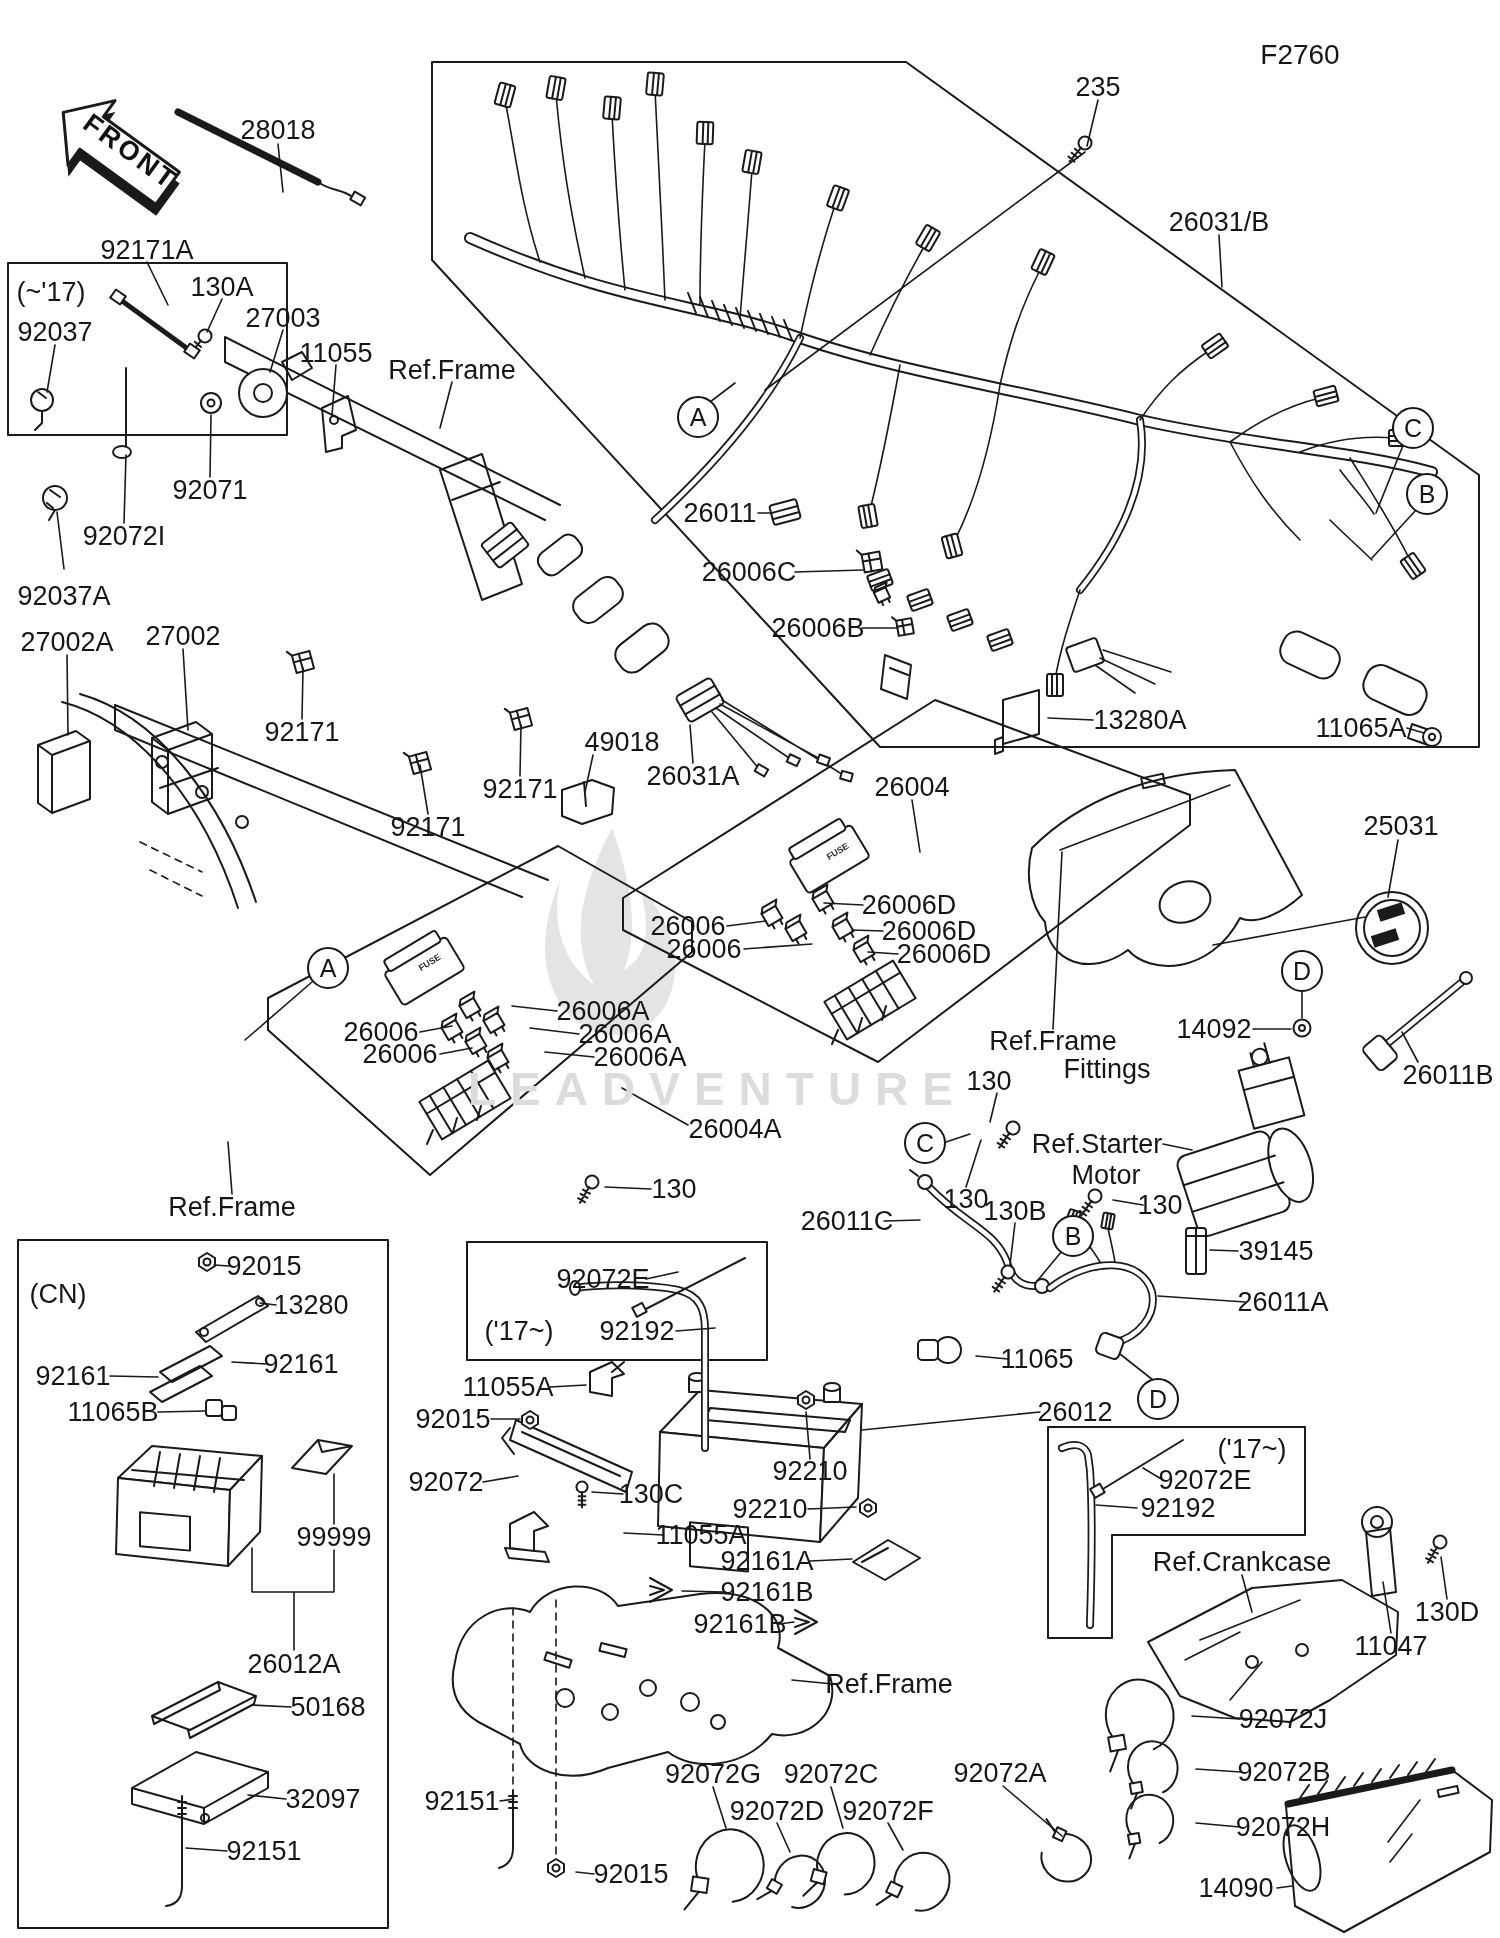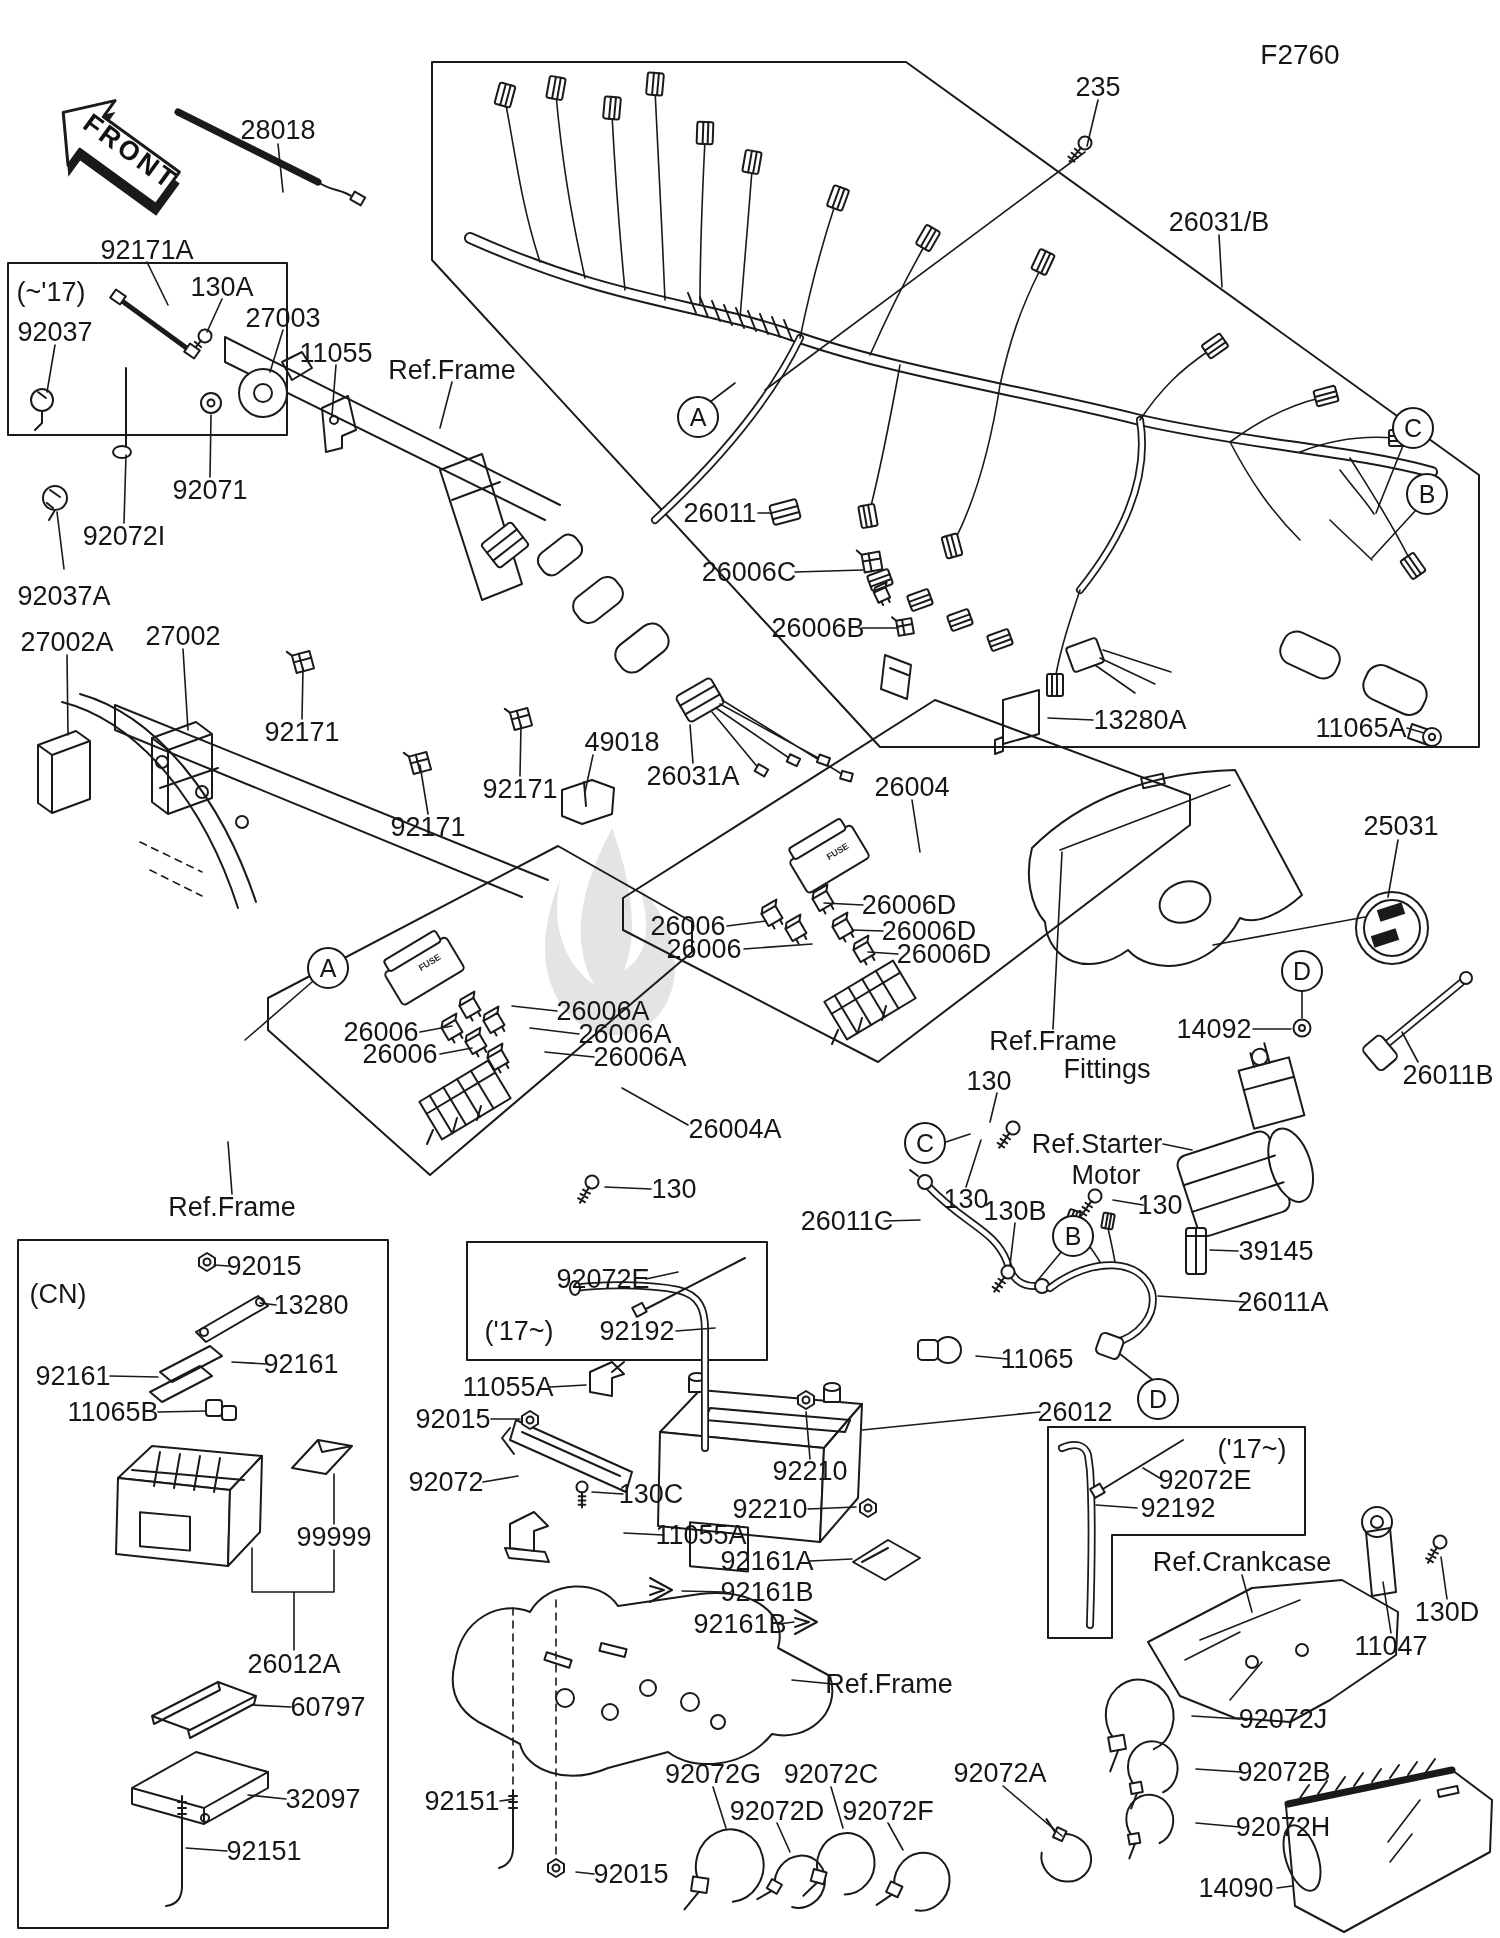--- a/index.html
+++ b/index.html
@@ -31,20 +31,21 @@
   .watermark{position:absolute;left:468px;top:1062px;font-size:46px;font-weight:bold;
        letter-spacing:14px;color:#dcdcdc;z-index:1;}
   .front-text{position:absolute;left:130px;top:152px;font-size:27px;font-weight:bold;
        letter-spacing:3px;color:#111;transform:translate(-50%,-50%) rotate(36deg);z-index:31;}
 </style>
 </head>
 <body>
 
 <div class="stage">
 
+  <div class="watermark">LEADVENTURE</div>
 
   <svg class="art" width="1500" height="1938" viewBox="0 0 1500 1938">
     <defs>
       <g id="conn">
           <rect x="-11" y="-8" width="22" height="16" rx="2" class="wf"></rect>
           <path d="M-11,-2 h22 M-11,3 h22"></path>
         </g>
       <g id="fuse">
           <rect x="-8" y="-7" width="16" height="14" class="wf"></rect>
           <path d="M-8,-7 l4,-5 h16 l-4,5 M-4,7 v5 M5,7 v5"></path>
@@ -480,21 +481,21 @@
       <div class="lbl part" style="left: 740px; top: 1624px; transform: translate(-50%, -50%);">92161B</div>
       <div class="lbl ref" style="left: 232px; top: 1207px; transform: translate(-50%, -50%);">Ref.Frame</div>
       <div class="lbl note" style="left: 58px; top: 1270px; transform: translate(-50%, -50%); margin-top: 24px;">(CN)</div>
       <div class="lbl part" style="left: 264px; top: 1266px; transform: translate(-50%, -50%);">92015</div>
       <div class="lbl part" style="left: 311px; top: 1305px; transform: translate(-50%, -50%);">13280</div>
       <div class="lbl part" style="left: 301px; top: 1364px; transform: translate(-50%, -50%);">92161</div>
       <div class="lbl part" style="left: 73px; top: 1376px; transform: translate(-50%, -50%);">92161</div>
       <div class="lbl part" style="left: 113px; top: 1412px; transform: translate(-50%, -50%);">11065B</div>
       <div class="lbl part" style="left: 334px; top: 1537px; transform: translate(-50%, -50%);">99999</div>
       <div class="lbl part" style="left: 294px; top: 1664px; transform: translate(-50%, -50%);">26012A</div>
-      <div class="lbl part" style="left: 328px; top: 1707px; transform: translate(-50%, -50%);">60797</div>
+      <div class="lbl part" style="left: 328px; top: 1707px; transform: translate(-50%, -50%);">50168</div>
       <div class="lbl part" style="left: 323px; top: 1799px; transform: translate(-50%, -50%);">32097</div>
       <div class="lbl part" style="left: 264px; top: 1851px; transform: translate(-50%, -50%);">92151</div>
       <div class="lbl part" style="left: 462px; top: 1801px; transform: translate(-50%, -50%);">92151</div>
       <div class="lbl part" style="left: 631px; top: 1874px; transform: translate(-50%, -50%);">92015</div>
       <div class="lbl ref" style="left: 889px; top: 1684px; transform: translate(-50%, -50%);">Ref.Frame</div>
       <div class="lbl note" style="left: 1252px; top: 1449px; transform: translate(-50%, -50%);">('17~)</div>
       <div class="lbl part" style="left: 1205px; top: 1480px; transform: translate(-50%, -50%);">92072E</div>
       <div class="lbl part" style="left: 1178px; top: 1508px; transform: translate(-50%, -50%);">92192</div>
       <div class="lbl ref" style="left: 1242px; top: 1562px; transform: translate(-50%, -50%);">Ref.Crankcase</div>
       <div class="lbl part" style="left: 1447px; top: 1612px; transform: translate(-50%, -50%);">130D</div>

